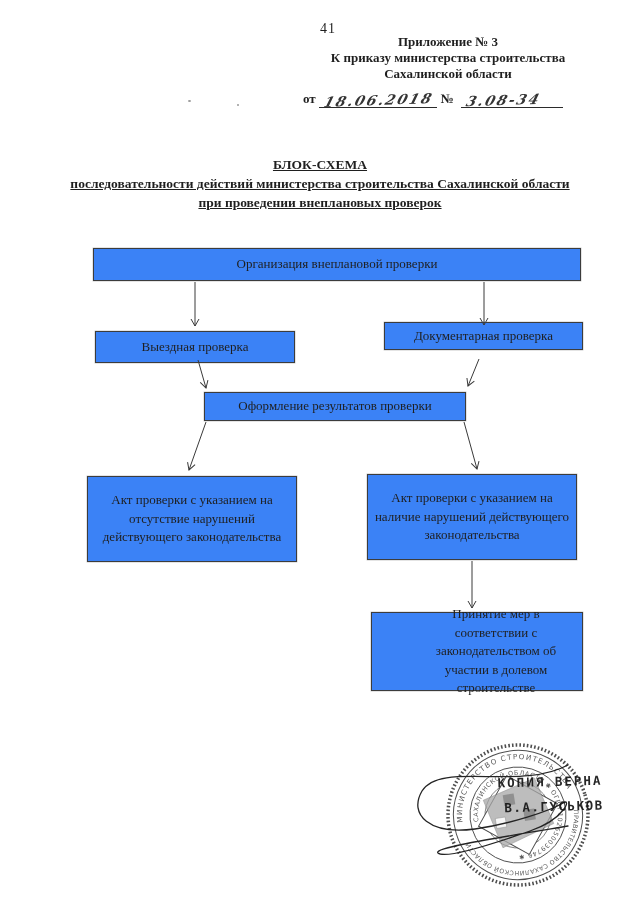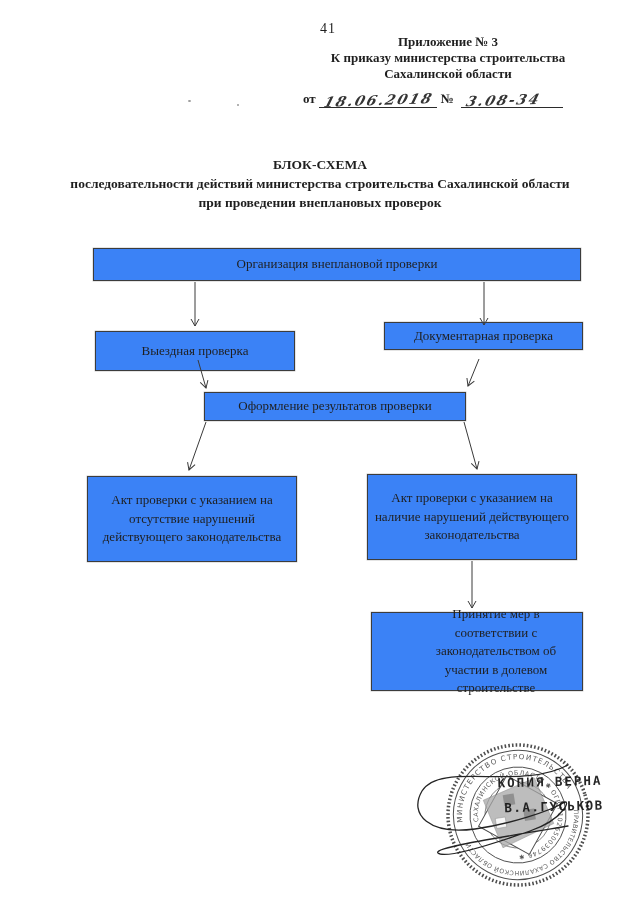--- a/index.html
+++ b/index.html
@@ -35,33 +35,33 @@
     font-family: "DejaVu Serif", serif;
     font-style: italic; font-size: 14px; color: #353535;
     letter-spacing: 2px; white-space: nowrap;
     display: inline-block;
     transform: skewX(-18deg) rotate(-2deg);
     position: absolute; left: 6px; bottom: -1px;
   }
   .doc-title {
     position: absolute; top: 155px; left: 70px; width: 500px;
     text-align: center; font-weight: bold;
-    font-size: 13.5px; line-height: 19px;
+    font-size: 13.5px; line-height: 19px; text-decoration: underline;
   }
   .fc-box {
     position: absolute;
     border: 1px solid #3c3c3c;
     background: #3b82f6;
     display: flex; align-items: center; justify-content: center;
     text-align: center; font-size: 13px; line-height: 18.5px;
     padding: 2px 6px;
     box-shadow: 0 0 0 0.4px rgba(60,60,60,.35);
   }
   #box-org        { left: 93px;  top: 248px; width: 488px; height: 33px; }
-  #box-field      { left: 95px;  top: 331px; width: 200px; height: 40px; text-align: right; }
+  #box-field      { left: 95px;  top: 331px; width: 200px; height: 32px; text-align: right; }
   #box-doc        { left: 384px; top: 322px; width: 199px; height: 28px; }
   #box-results    { left: 204px; top: 392px; width: 262px; height: 29px; }
   #box-act-absent { left: 87px;  top: 476px; width: 210px; height: 86px; }
   #box-act-present{ left: 367px; top: 474px; width: 210px; height: 86px; }
   #box-measures   { left: 371px; top: 612px; width: 212px; height: 79px; padding-left: 44px; }
   svg.arrows, svg.stamp-svg { position: absolute; pointer-events: none; }
   svg.arrows { left: 0; top: 0; }
   .stamp-wrap { position: absolute; left: 400px; top: 733px; width: 220px; height: 170px; }
   .ring-text { font-family: "DejaVu Sans", sans-serif; fill: #2e2e2e; opacity: .88; }
   .copy-stamp {

